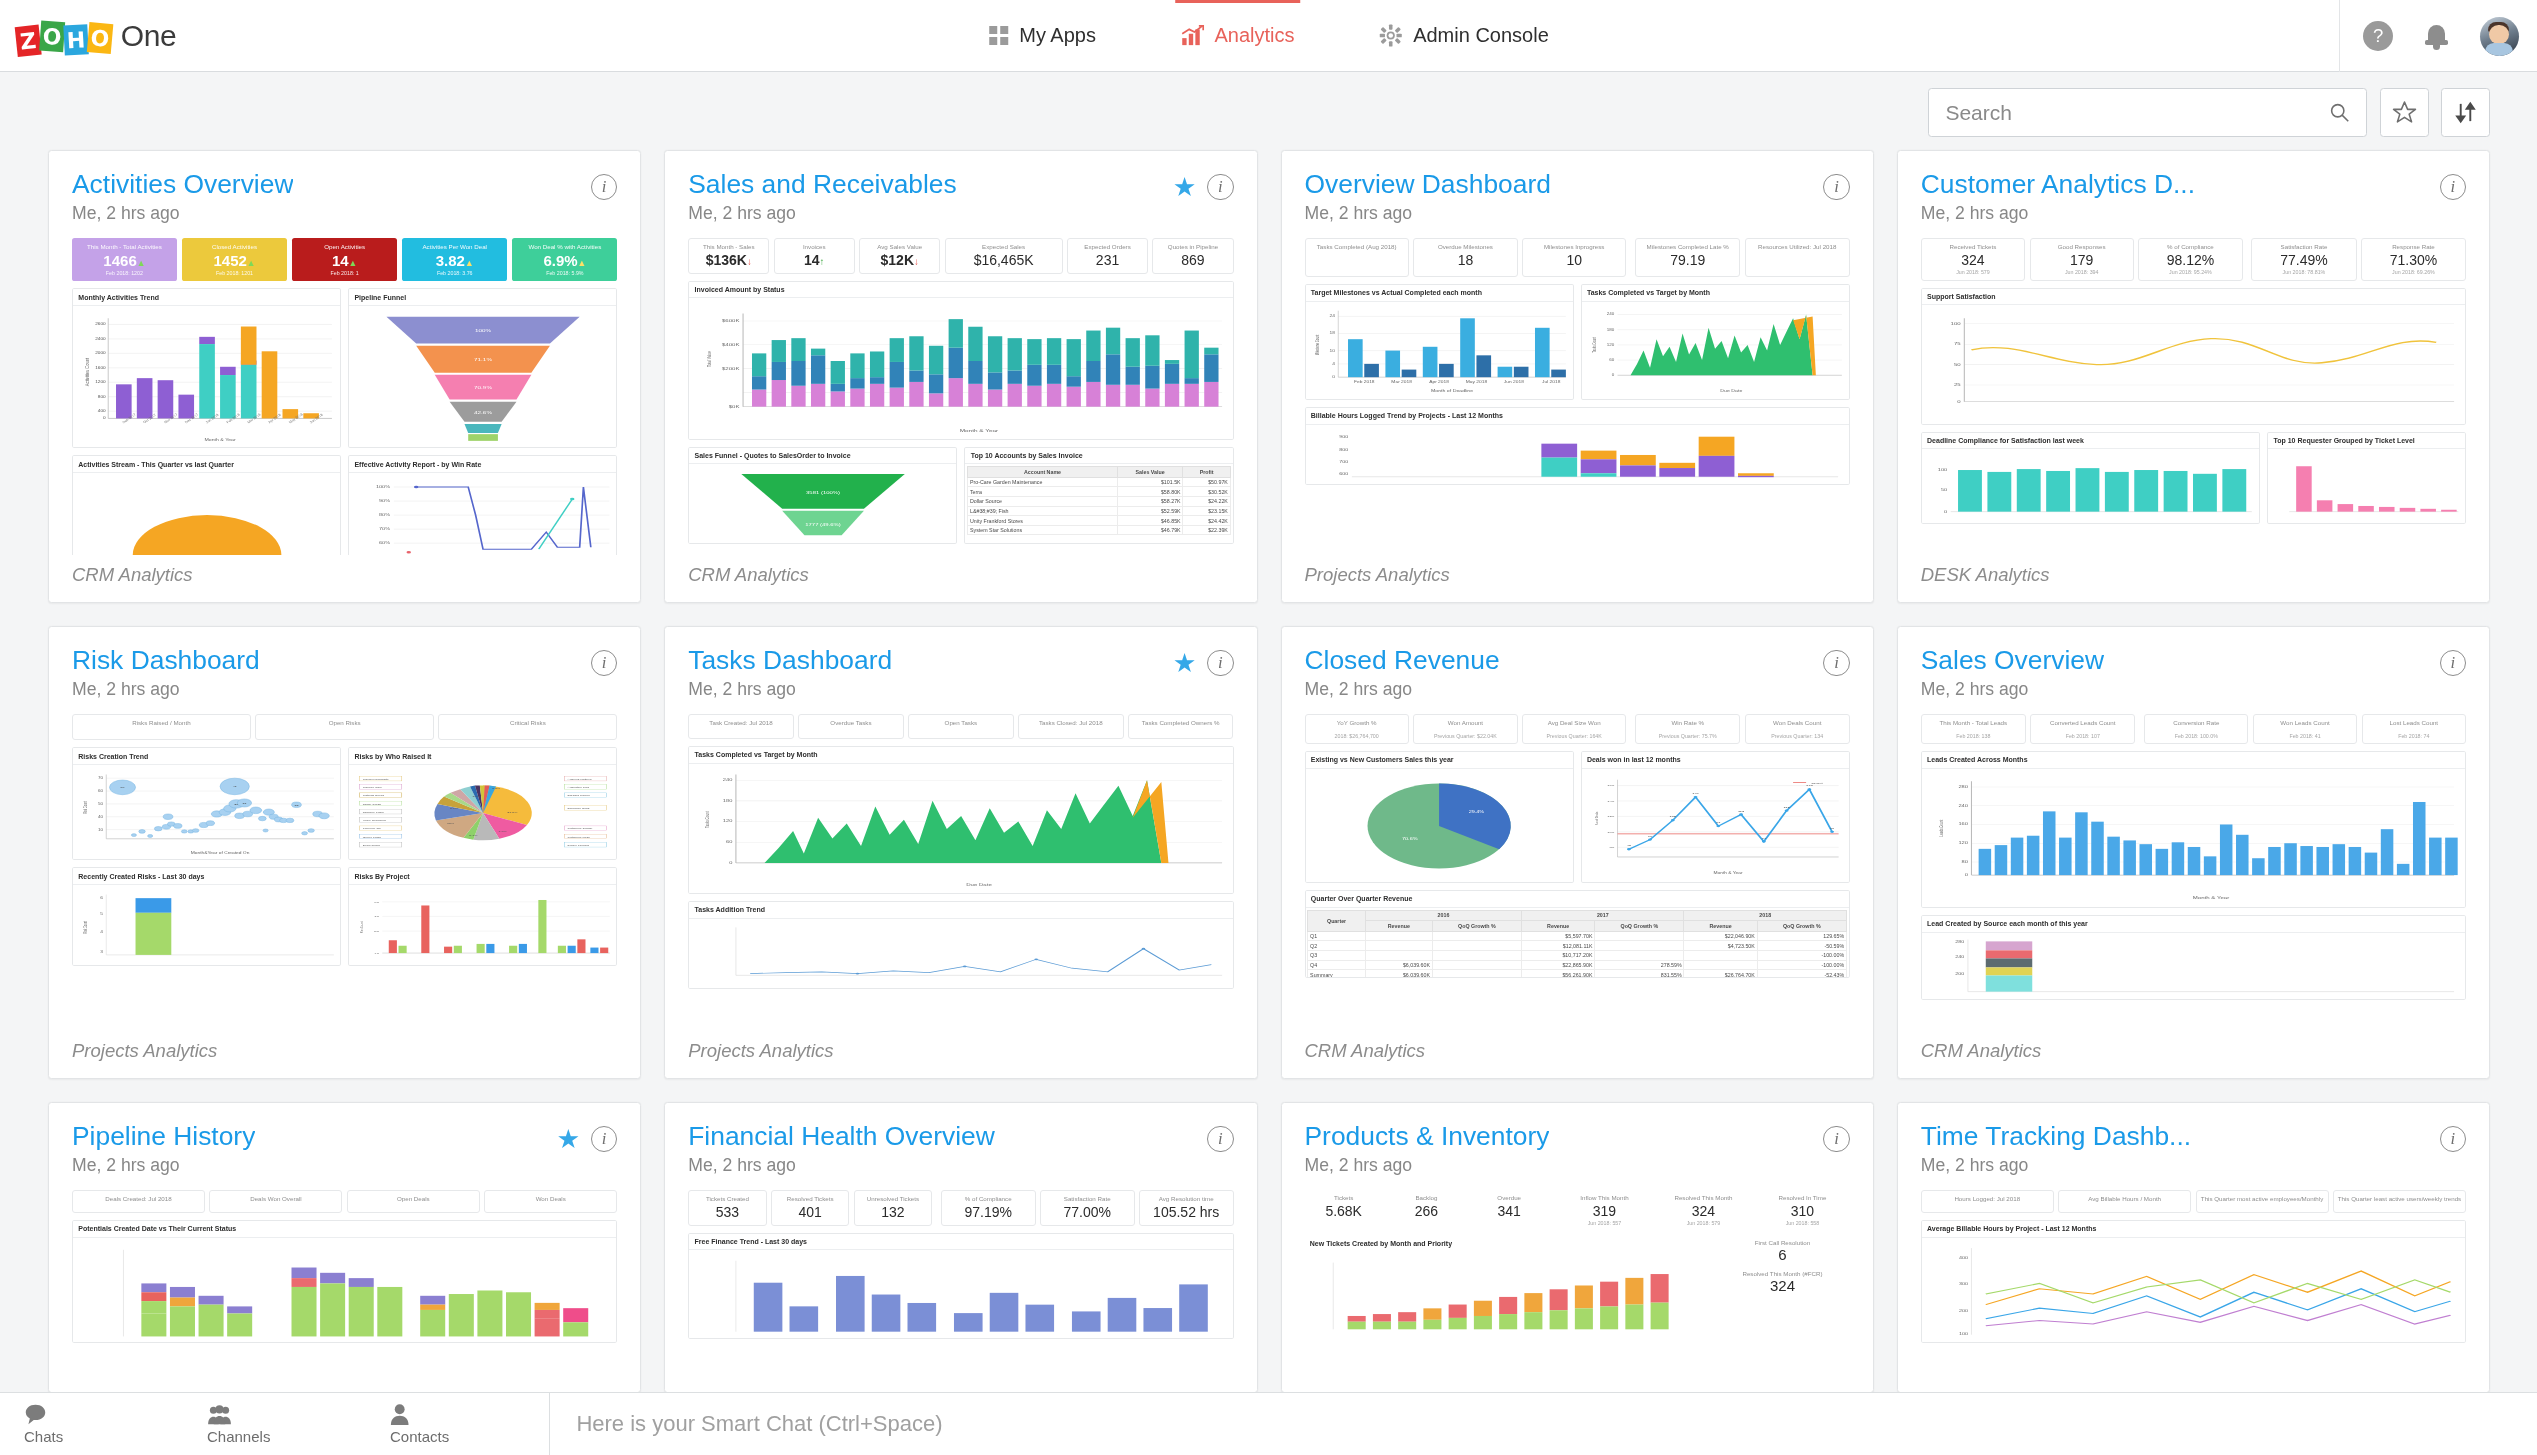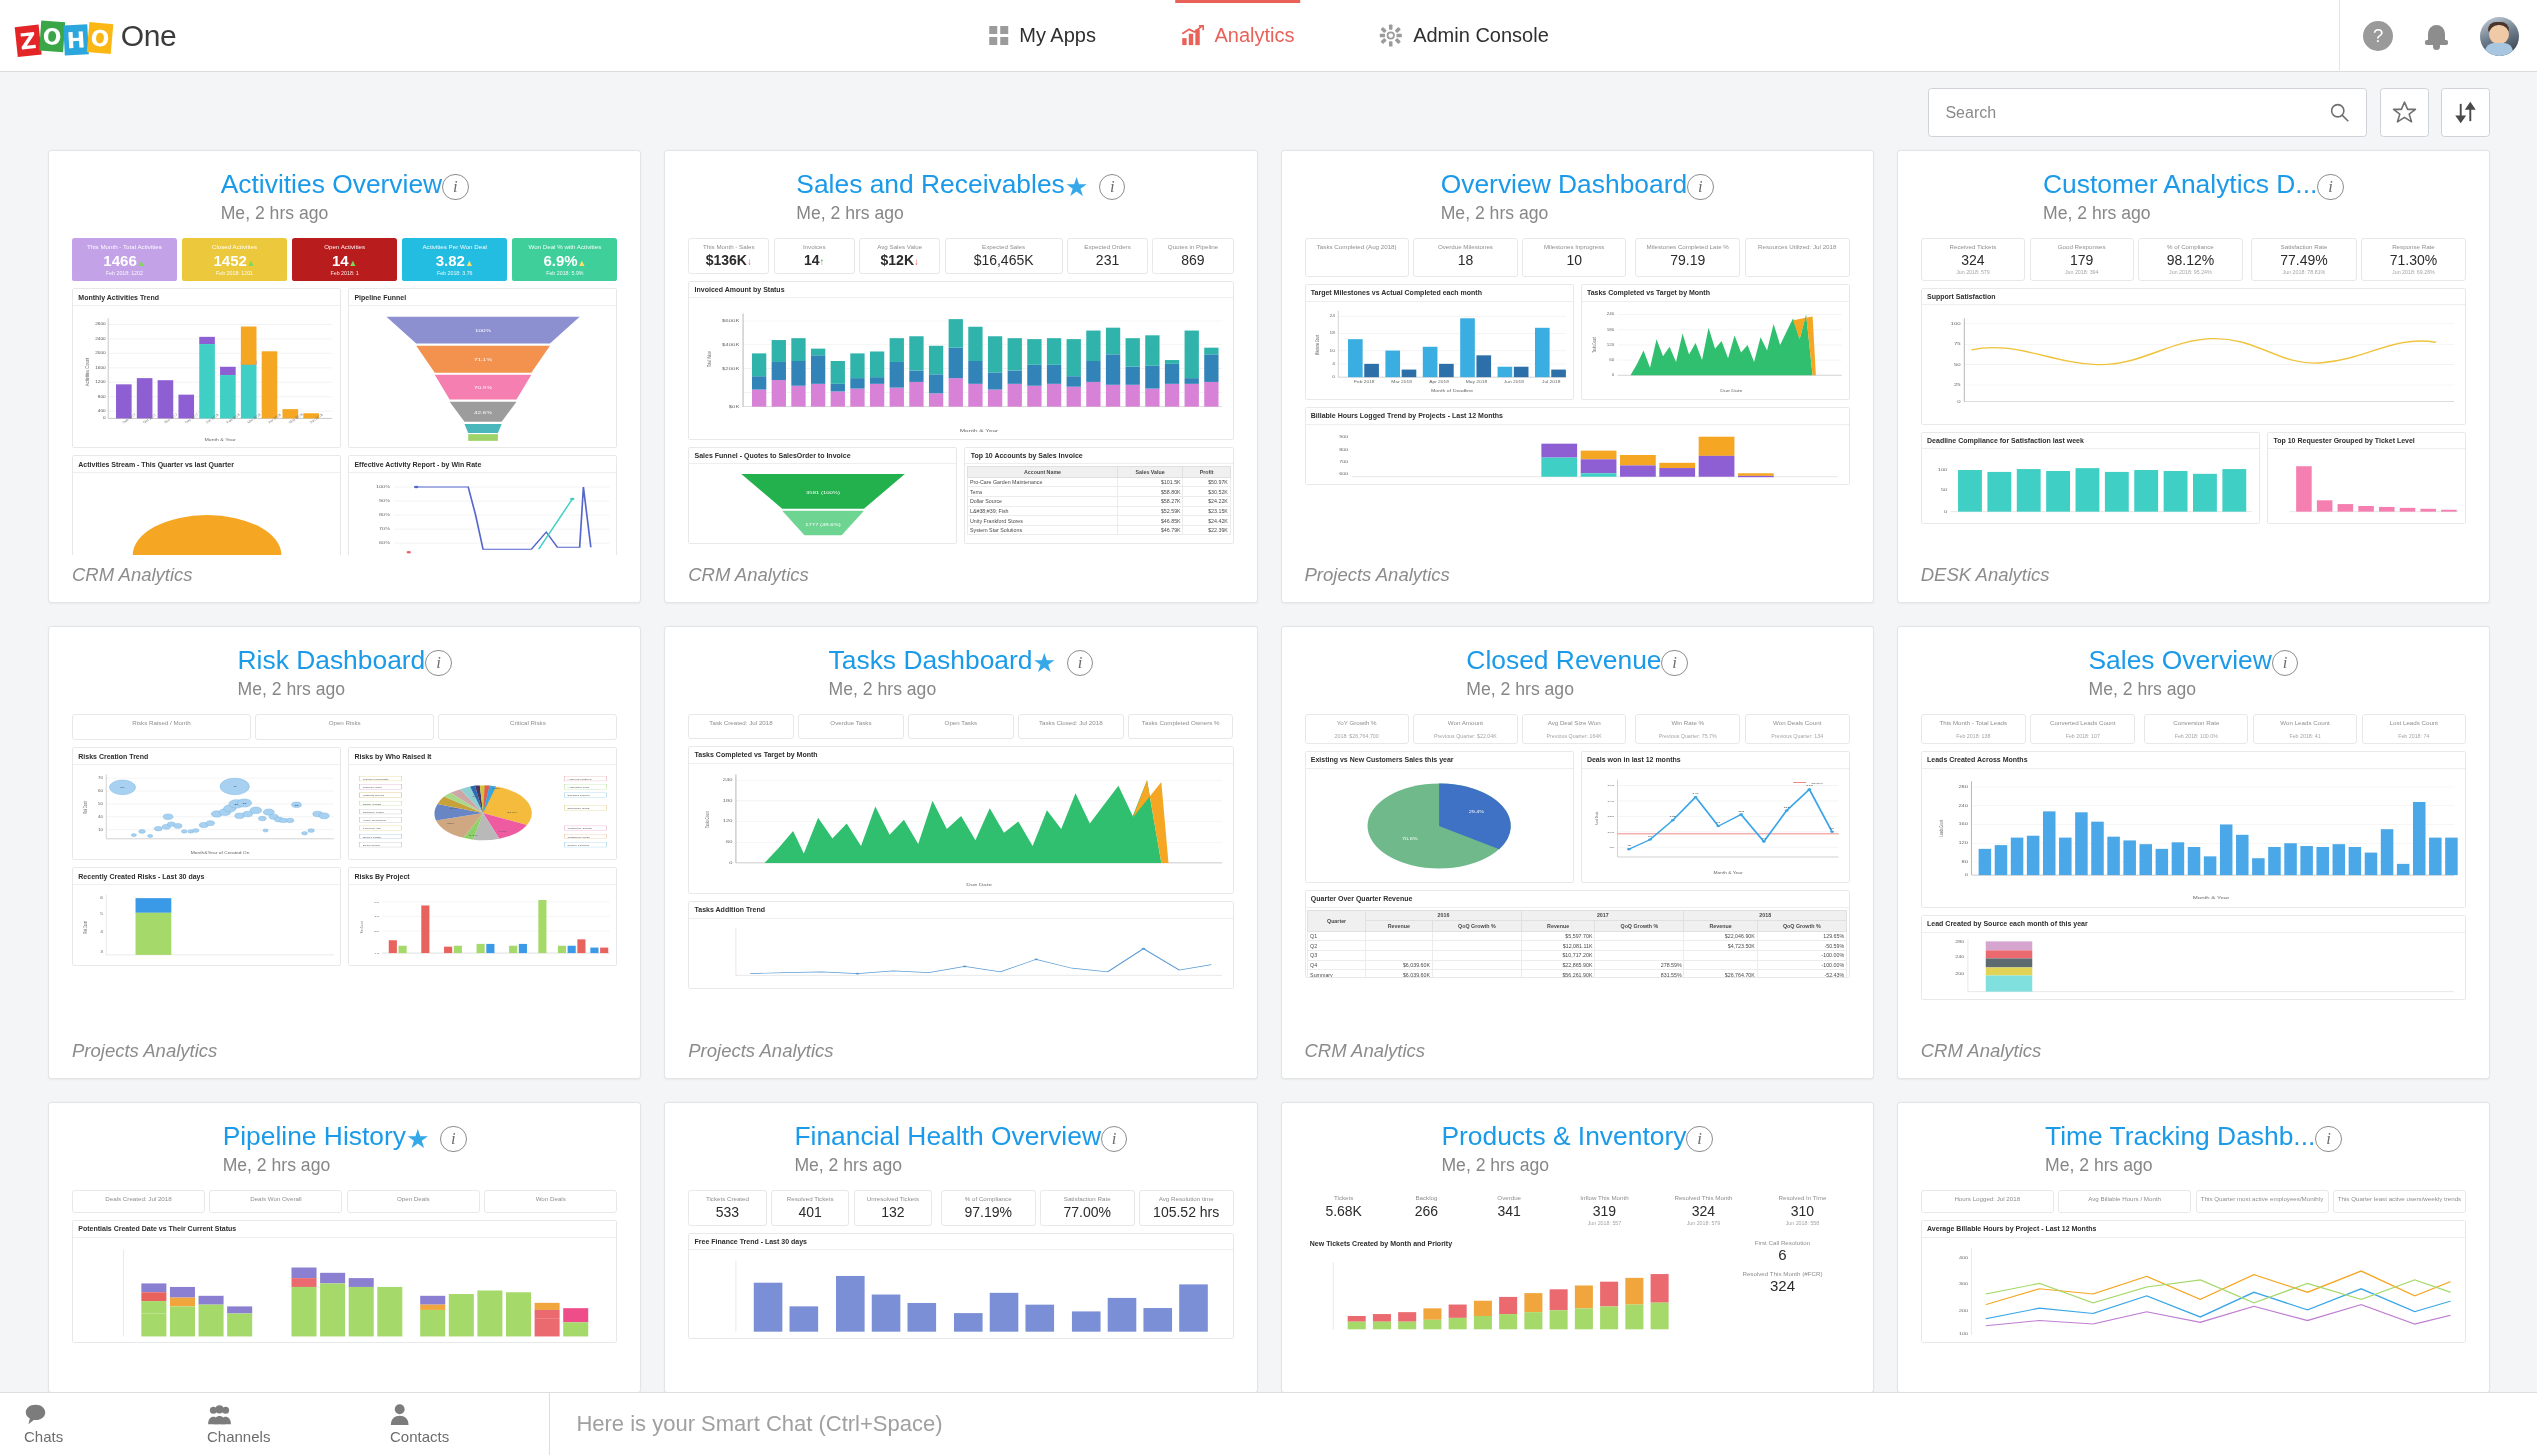--- a/index.html
+++ b/index.html
@@ -61,35 +61,35 @@
   .avatar .hair { position:absolute; left:8.8px; top:5.3px; width:21px; height:10.6px;
                   border-radius:10.6px 10.6px 2.6px 2.6px; background:#4a342a; }
   .avatar .body { position:absolute; left:5.3px; top:26.4px; width:28px; height:14px;
                   border-radius:8.8px 8.8px 0 0; background:#a8c6e0; }
 
   
   .toolbar { height: 69px; display:flex; align-items:center; justify-content:flex-end;
              padding: 12.3px 48px 0 48px; gap: 12.3px; }
   .searchbox { width: 439px; height: 49px; border: 0.9px solid #cfd3d7; border-radius: 3.5px;
                background: #fff; display:flex; align-items:center; padding: 0 16px; }
-  .searchbox input { border:none; outline:none; flex:1; font-size: 16px; color:#3c3c3c;
+  .searchbox input { border:none; outline:none; flex:1; font-size: 21px; color:#3c3c3c;
                      font-family:"Liberation Sans", sans-serif; background:transparent; }
   .searchbox input::placeholder { color:#8a8a8a; }
   .sq-btn { width: 49px; height: 49px; border:0.9px solid #cfd3d7; border-radius:3.5px;
             background:#fff; display:flex; align-items:center; justify-content:center;
             cursor:pointer; }
   svg.ic { display:block; }
 
   
   .grid { padding: 8.8px 48px 0 48px; display: grid; grid-template-columns: repeat(4, 1fr);
           column-gap: 23px; row-gap: 23px; }
   .card { background:#fff; border:0.9px solid #e2e4e6; border-radius:3.5px;
           box-shadow: 0 0.9px 1.8px rgba(0,0,0,.05); height: 453px; display:flex;
           flex-direction:column; padding: 19.4px 23px 0 23px; overflow:hidden; cursor:pointer; }
-  .card-head { display:flex; align-items:flex-start; justify-content:center; }
+  .card-head { display:flex; align-items:flex-start; justify-content:space-between; }
   .card-title { font-size: 26.4px; color: #1a9ae8; font-weight: 400; line-height: 1.08;
                 white-space: nowrap; overflow: hidden; }
   .card-sub { font-size: 17.6px; color: #878787; margin-top: 4.4px; }
   .head-icons { display:flex; align-items:center; gap: 10.6px; padding-top: 3.5px; }
   .star { color:#35a8e8; font-size: 26.4px; line-height: 1; }
   .info-i { width: 26.4px; height: 26.4px; border-radius:50%; border:1.8px solid #8d8d8d;
             color:#6f6f6f; font-size:16.7px; display:flex; align-items:center;
             justify-content:center; font-family:"Liberation Serif", serif; font-style:italic; }
   .thumb { flex: 1; margin-top: 14px; overflow: hidden; position: relative; }
   .card-foot { font-size: 18.5px; color:#8c8c8c; font-style: italic;

